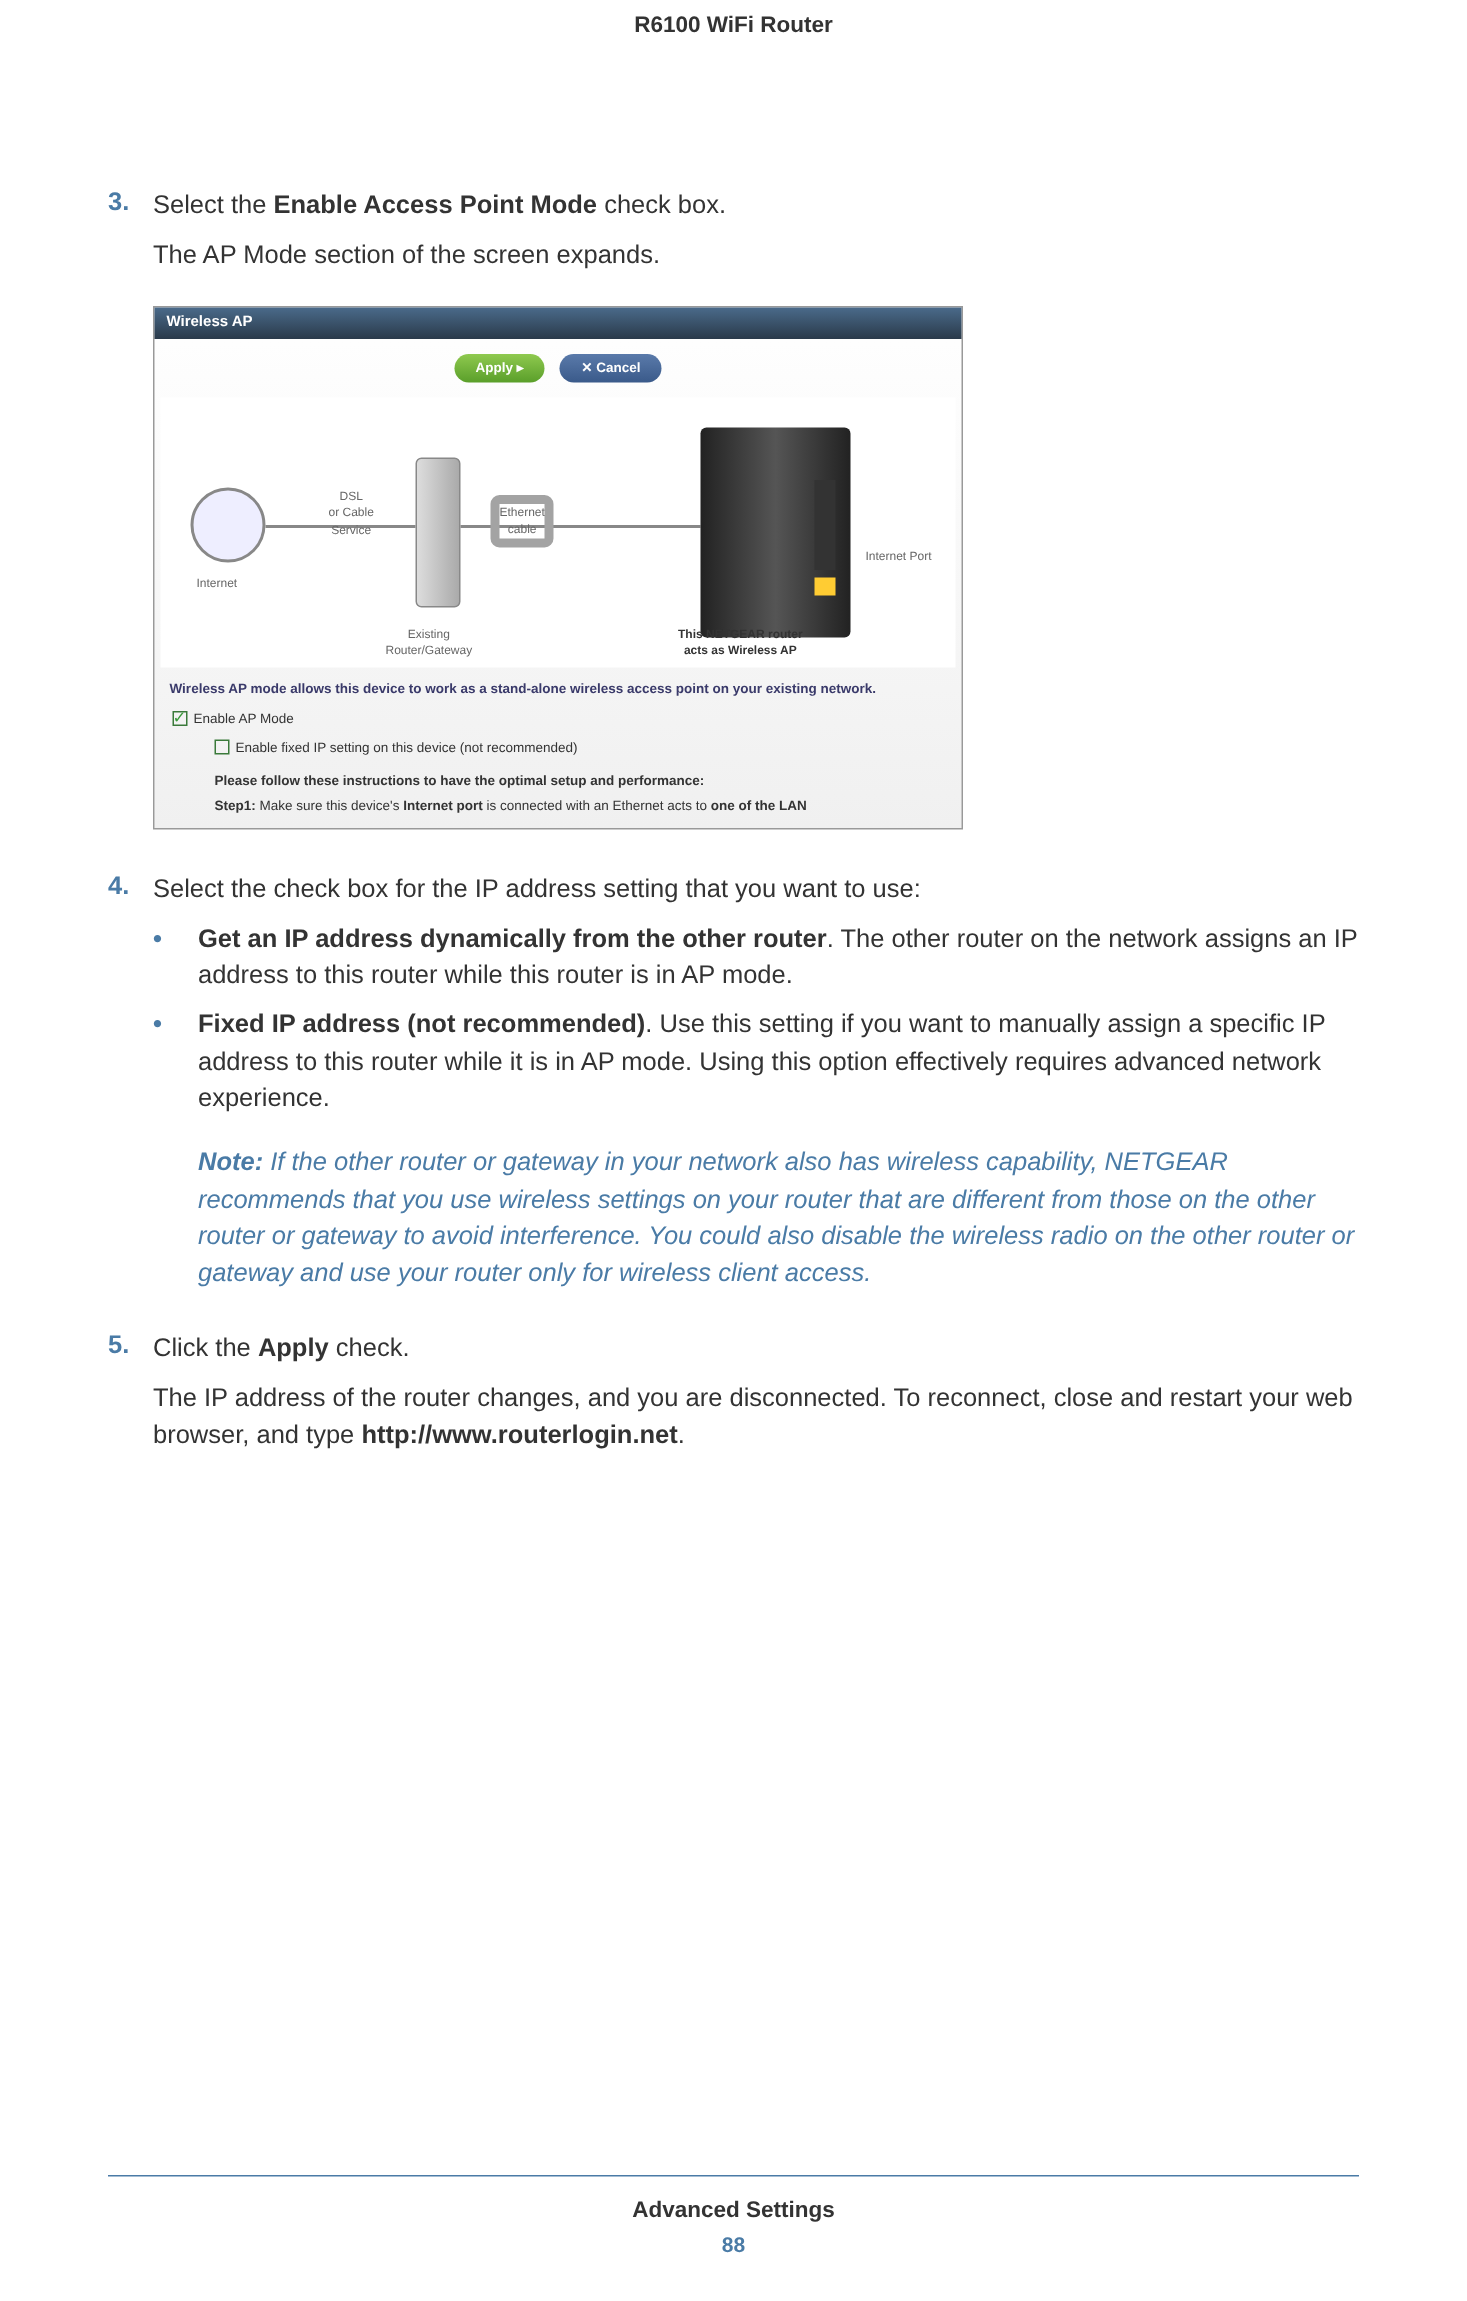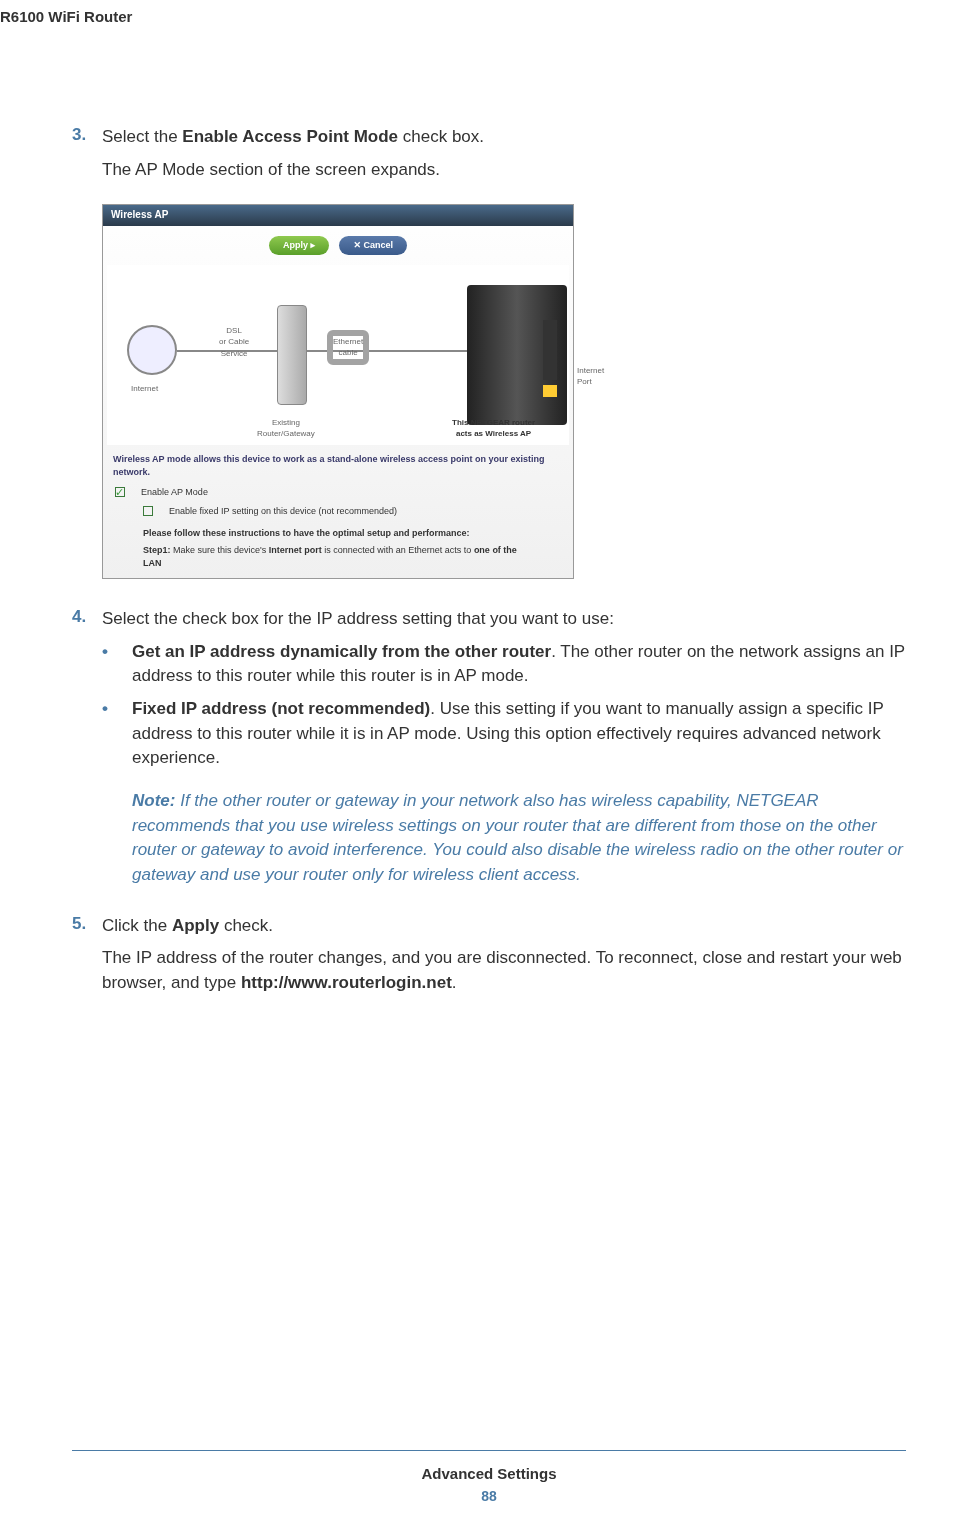--- a/index.html
+++ b/index.html
@@ -5,20 +5,21 @@
     * { box-sizing: border-box; margin: 0; padding: 0; }
     body {
       font-family: Arial, Helvetica, sans-serif;
       background: #fff;
       width: 978px;
       height: 1534px;
       position: relative;
       color: #333;
     }
     .page-header {
+      text-align: center;
       font-weight: bold;
       font-size: 15px;
       padding-top: 8px;
       color: #333;
     }
     .content {
       padding: 100px 72px 0 72px;
     }
     .step {
       display: flex;
@@ -62,21 +63,21 @@
       color: #4a7ba6;
       line-height: 1.45;
     }
     .note-label {
       font-weight: bold;
       margin-top: 40px;
     }
     
     .screenshot-wrap {
       border: 1px solid #999;
-      width: 472px;
+      width: 540px;
       margin: 22px 0 20px 0;
       background: linear-gradient(#fff, #f0f0f0);
       font-size: 9px;
       color: #333;
     }
     .ss-titlebar {
       background: linear-gradient(#4a6a8a, #2a3a4a);
       color: #fff;
       padding: 3px 8px;
       font-weight: bold;
@@ -125,21 +126,21 @@
       padding: 4px 10px;
       font-size: 9px;
       font-weight: bold;
       color: #3a3a6a;
     }
     .ss-check-row {
       padding: 3px 12px;
       font-size: 9px;
       display: flex;
       align-items: center;
-      gap: 16px;
+      gap: 4px;
     }
     .ss-check-row.indent { padding-left: 40px; }
     .ss-checkbox {
       width: 10px; height: 10px; border: 1px solid #3a7a3a; display: inline-block; position: relative;
     }
     .ss-checkbox.checked::after {
       content: "✓"; position: absolute; left: -1px; top: -3px; color: #3a9a3a; font-size: 11px;
     }
     .ss-instructions {
       padding: 6px 40px 2px 40px;

